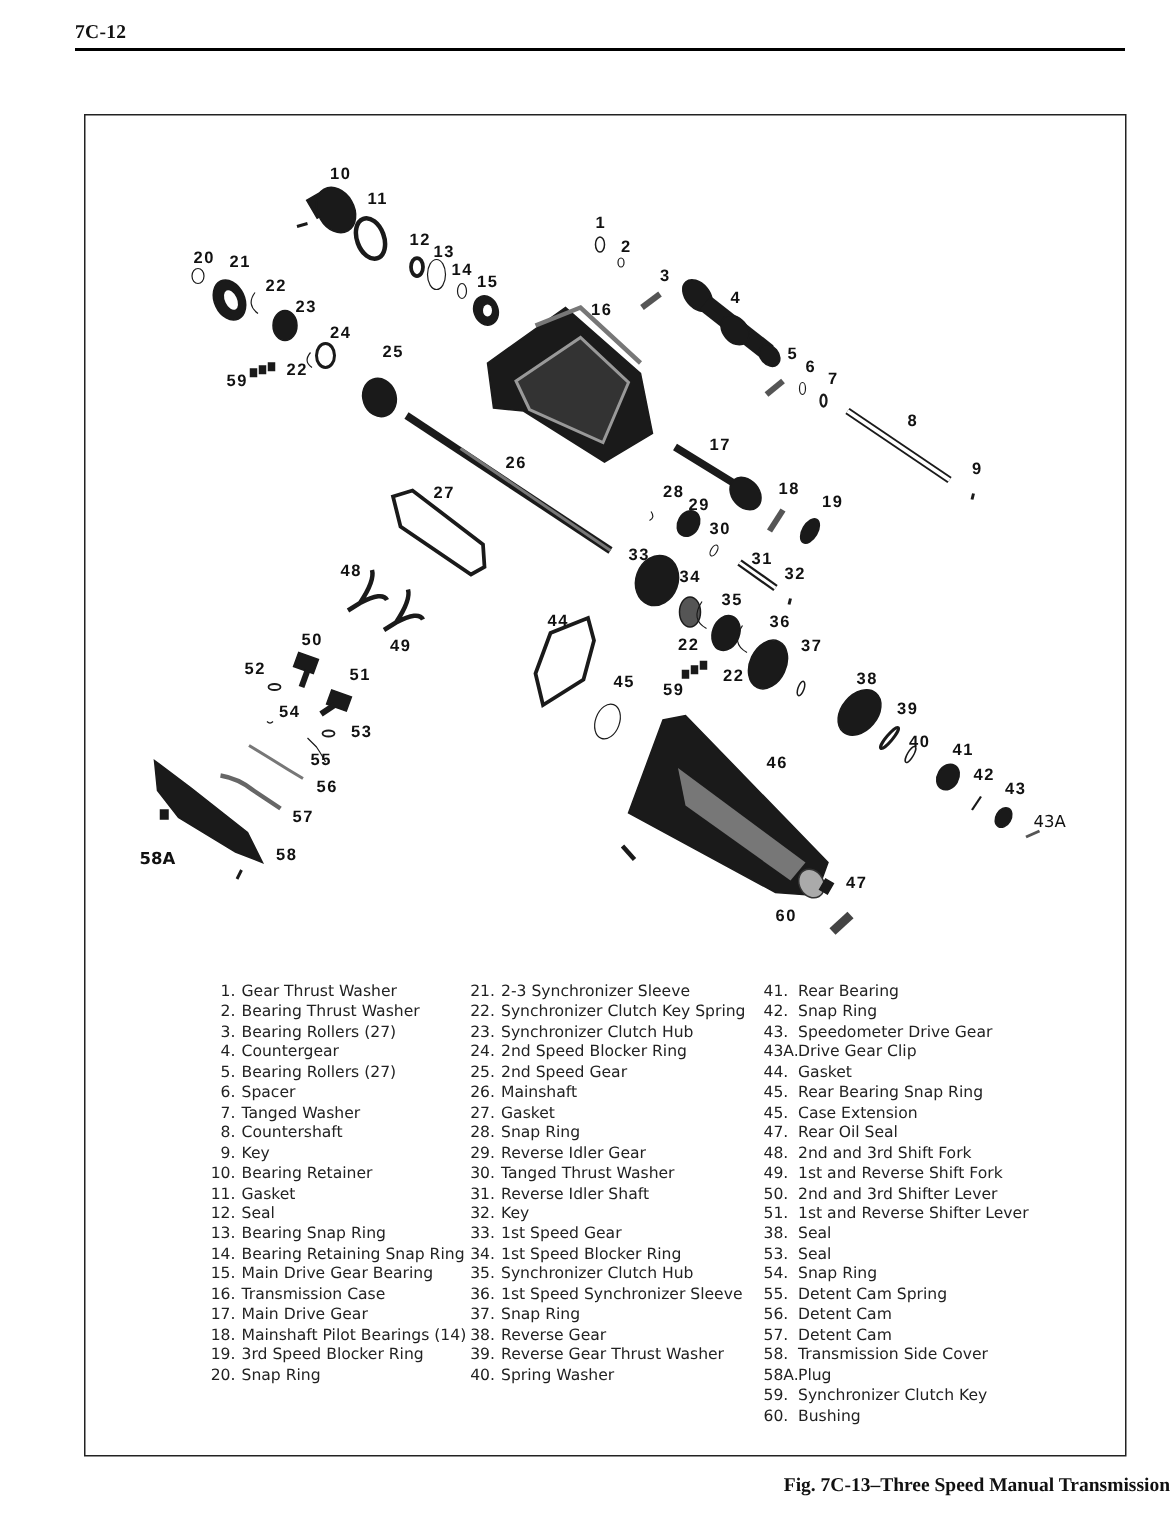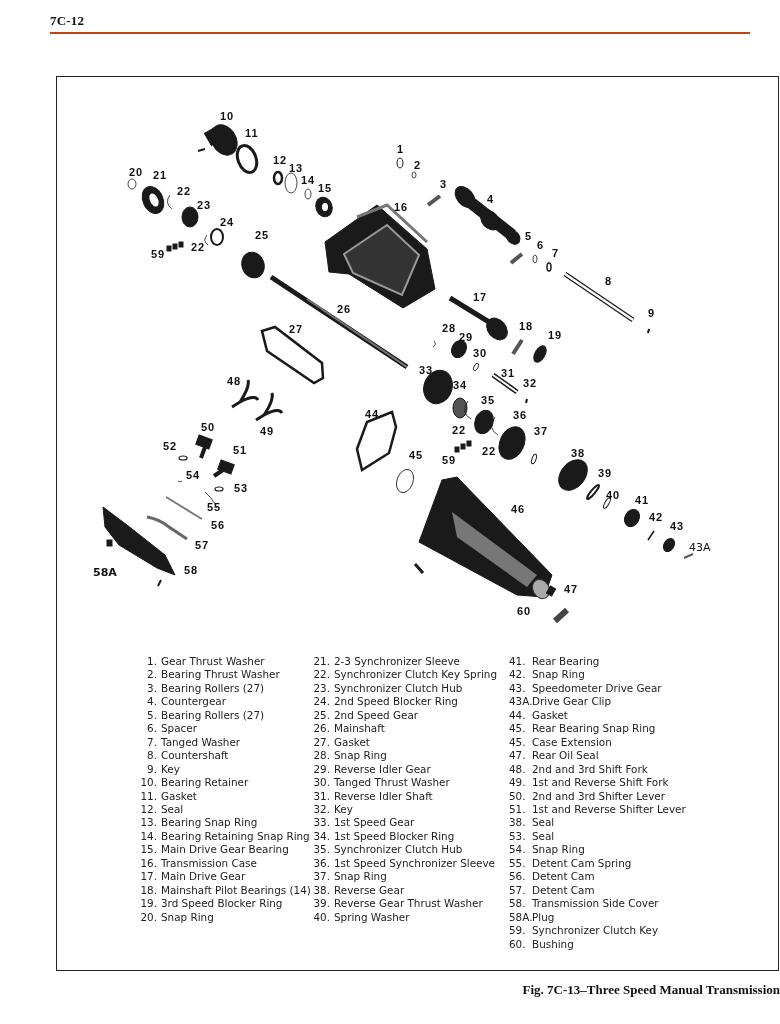--- a/index.html
+++ b/index.html
@@ -1,20 +1,20 @@
 <!DOCTYPE html>
 <html><head>
 <meta charset="utf-8">
 <style>
   html,body{margin:0;padding:0;background:#fff;}
   body{width:780px;height:1024px;position:relative;overflow:hidden;font-family:"Liberation Serif",serif;color:#111;}
-  .header{position:absolute;left:50px;top:10px;width:700px;height:22px;border-bottom:2px solid #c2410c;}
+  .header{position:absolute;left:50px;top:10px;width:700px;height:22px;border-bottom:2px solid #000000;}
   .header .page{position:absolute;left:0;top:3px;font-weight:bold;font-size:13px;letter-spacing:0.2px;}
   .header .title{position:absolute;left:42px;top:3px;font-weight:bold;font-size:13px;letter-spacing:0.2px;}
-  .frame{position:absolute;left:56px;top:76px;width:693px;height:893px;border:1.5px solid #222;padding-left:28px;}
+  .frame{position:absolute;left:56px;top:76px;width:693px;height:893px;border:1.5px solid #222;}
   .diagram{position:absolute;left:0;top:0;width:693px;height:560px;}
   .callout{position:absolute;font-family:"Liberation Sans",sans-serif;font-weight:bold;font-size:11px;color:#111;letter-spacing:1px;}
   .legend{position:absolute;top:578px;font-family:"DejaVu Sans",sans-serif;font-size:10.4px;line-height:13.45px;color:#222;}
   .legend .row{white-space:nowrap;}
   .legend .num{display:inline-block;width:20px;text-align:right;margin-right:4px;}
   .legend.c3 .num{width:23px;text-align:left;margin-right:0;}
   .caption{position:absolute;left:0;width:780px;top:982px;text-align:right;font-weight:bold;font-size:13px;}
 </style>
 </head>
 <body>

